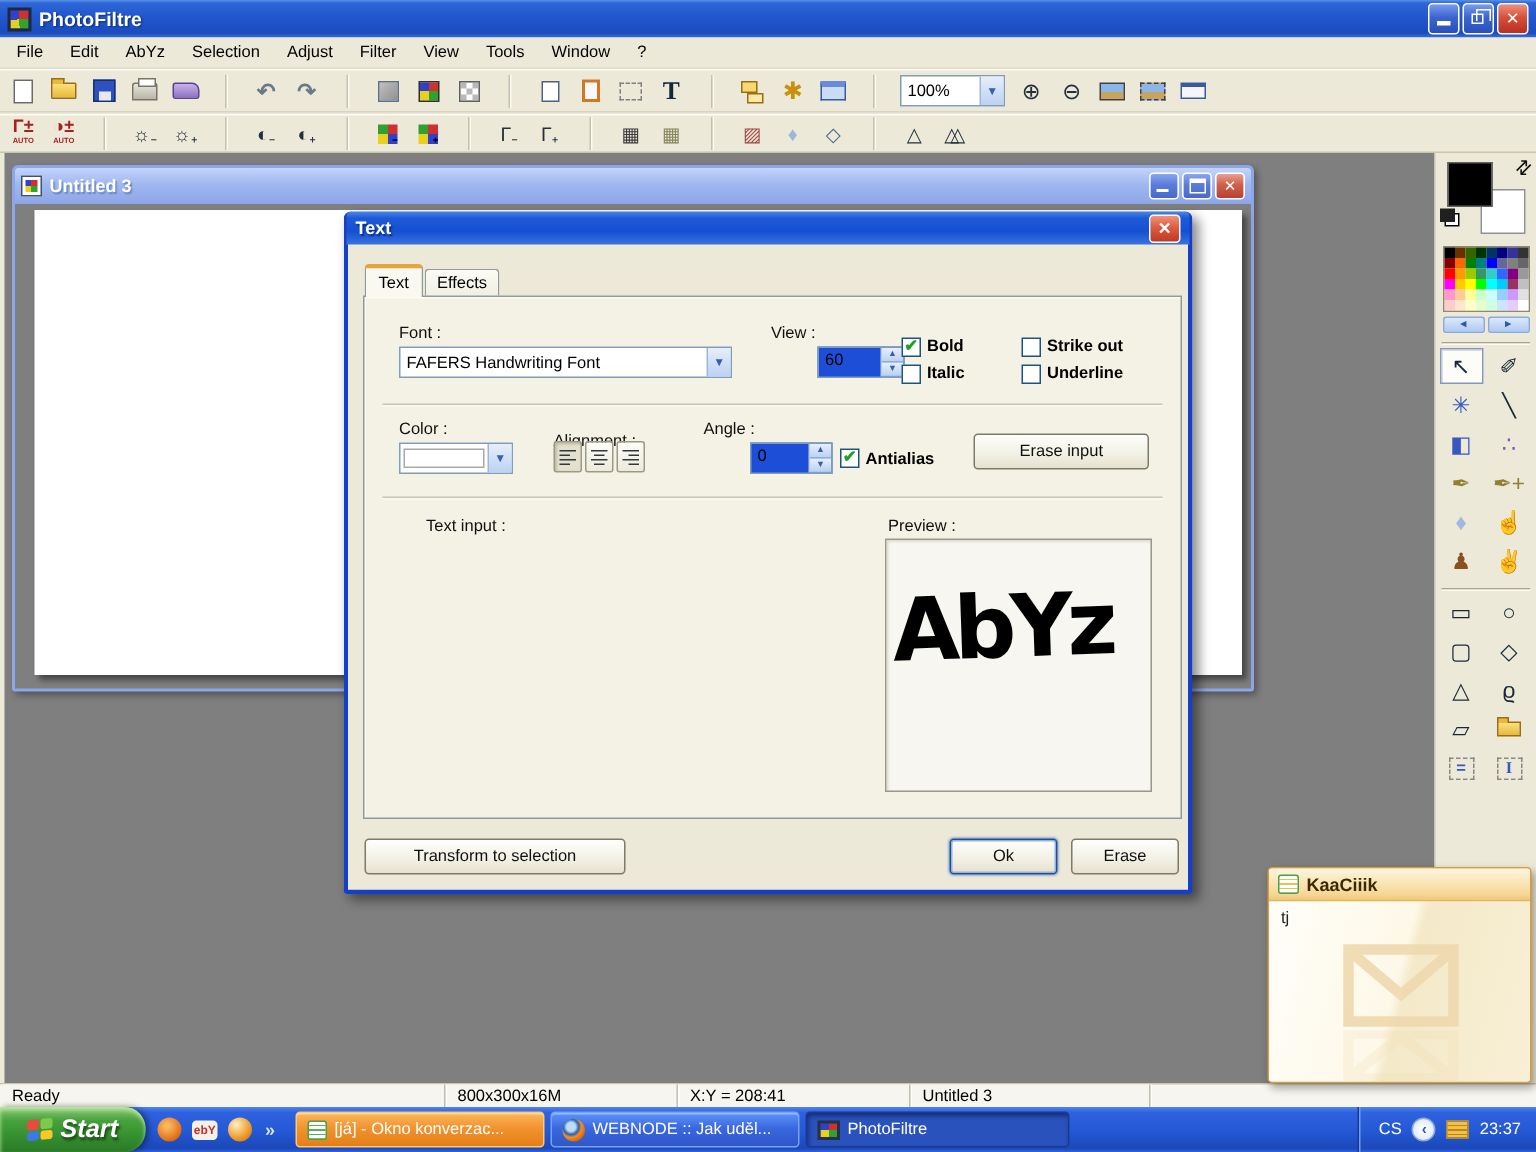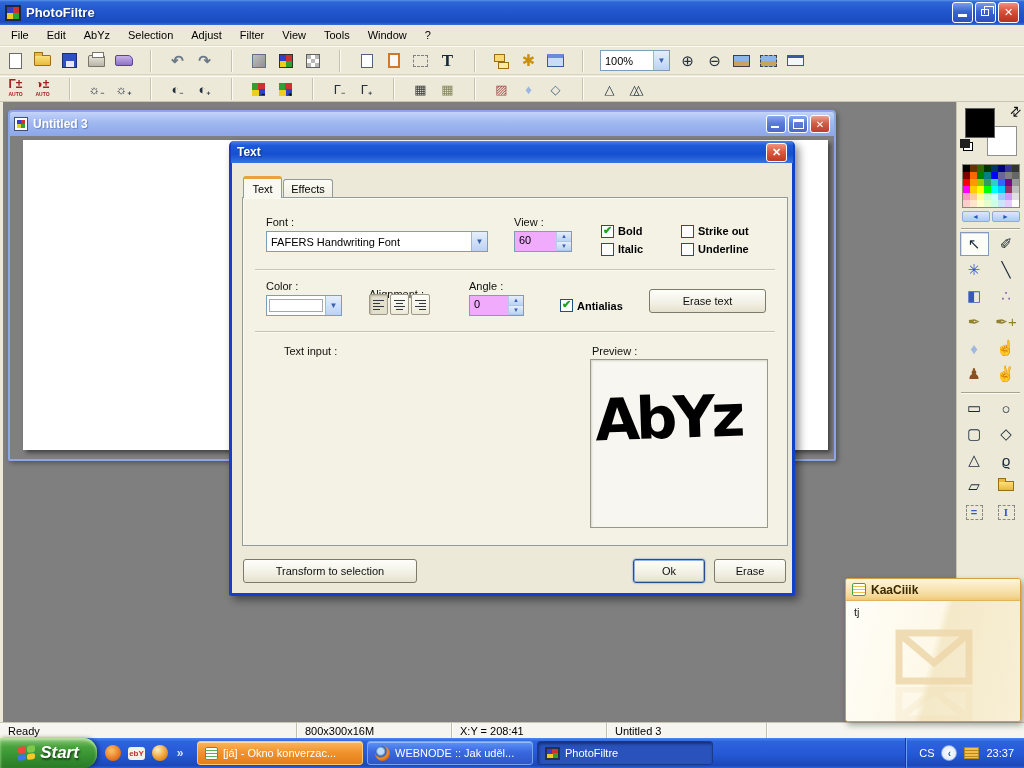--- a/index.html
+++ b/index.html
@@ -137,21 +137,21 @@
     background:linear-gradient(180deg,#F0937B,#DC5B41 45%,#C03A22); color:#fff; font-size:11px; font-weight:bold;
     display:flex; align-items:center; justify-content:center; }
   .tab { position:absolute; border:1px solid #919B9C; border-bottom:none; border-radius:3px 3px 0 0;
     display:flex; align-items:center; justify-content:center; font-size:11px; background:linear-gradient(#FCFCF6,#F0EEE0); }
   .tab.active { border-top:3px solid #E8A33D; background:#FAF9F1; z-index:3; }
   .tabpanel { position:absolute; left:10px; top:56px; width:546px; height:349px;
     border:1px solid #919B9C; background:#F4F2E4; box-shadow:inset 1px 1px 0 #FCFBF4; }
   .lab { position:absolute; font-size:11px; color:#101010; }
   .field { position:absolute; background:#fff; border:1px solid #7F9DB9; display:flex; align-items:center; }
   .field .ftext { flex:1; padding-left:4px; white-space:nowrap; overflow:hidden; }
-  .spinner { position:absolute; background:#f0abfc; border:1px solid #7F9DB9; display:flex; }
+  .spinner { position:absolute; background:#1d4ed8; border:1px solid #7F9DB9; display:flex;margin-left:31px; }
   .spinner .ftext { flex:1; padding:2px 0 0 4px; }
   .spincol { width:15px; display:flex; flex-direction:column; border-left:1px solid #B8CCE4; }
   .spinbtn { flex:1; background:linear-gradient(#E6EEFB,#BCD2F2); display:flex; align-items:center; justify-content:center;
     color:#3860B0; font-size:6px; border-bottom:1px solid #AEC6EC; }
   .spinbtn.up::after { content:"▲"; } .spinbtn.dn::after { content:"▼"; }
   .checkrow { display:flex; align-items:center; gap:4px;font-weight:bold; }
   .xp-cb { width:13px; height:13px; background:#fff; border:1px solid #1C5180; display:flex; align-items:center; justify-content:center;
     font-size:11px; color:#21A121; font-weight:bold; flex:none; }
   .xp-cb.checked::after { content:"✔"; margin-top:-2px; }
   .divline { position:absolute; height:2px; border-top:1px solid #C8C4B0; border-bottom:1px solid #FBFAF4; }
@@ -698,21 +698,21 @@
             <span class="spinbtn dn"></span>
           </span>
       </span>
 
       <span class="checkrow" style="position:absolute; left:317px; top:101px;">
         <span class="xp-cb checked"></span>
         <span>Antialias</span>
       </span>
 
       <span class="xp-btn" style="position:absolute; left:406px; top:91px; width:117px; height:24px;">
-          <span>Erase text</span>
+          <span>Erase input</span>
         </span>
 
       <div class="divline" style="left:12px; top:133px; width:520px;"></div>
 
       <span class="lab" style="left:41px; top:147px;">Text input :</span>
 
       <span class="lab" style="left:349px; top:147px;">Preview :</span>
       <div class="preview" style="left:347px; top:161px; width:178px; height:169px;">
         <span class="ptext">AbYz</span>
       </div>

